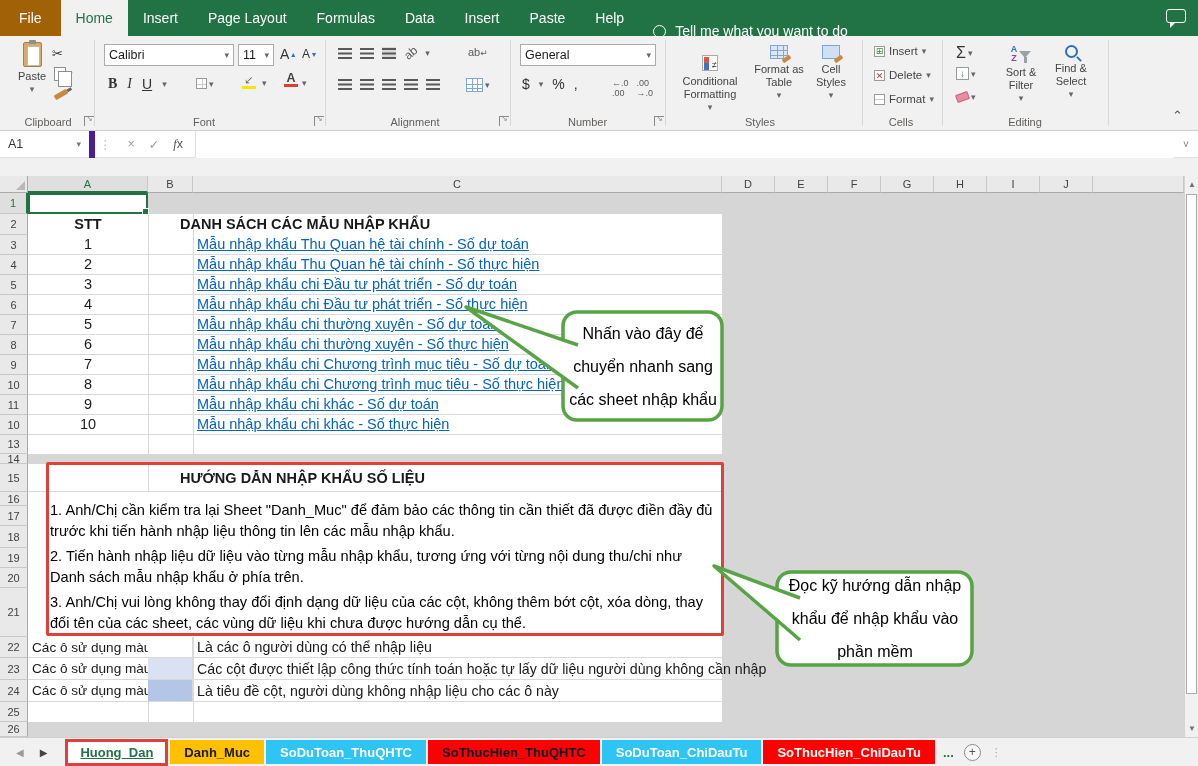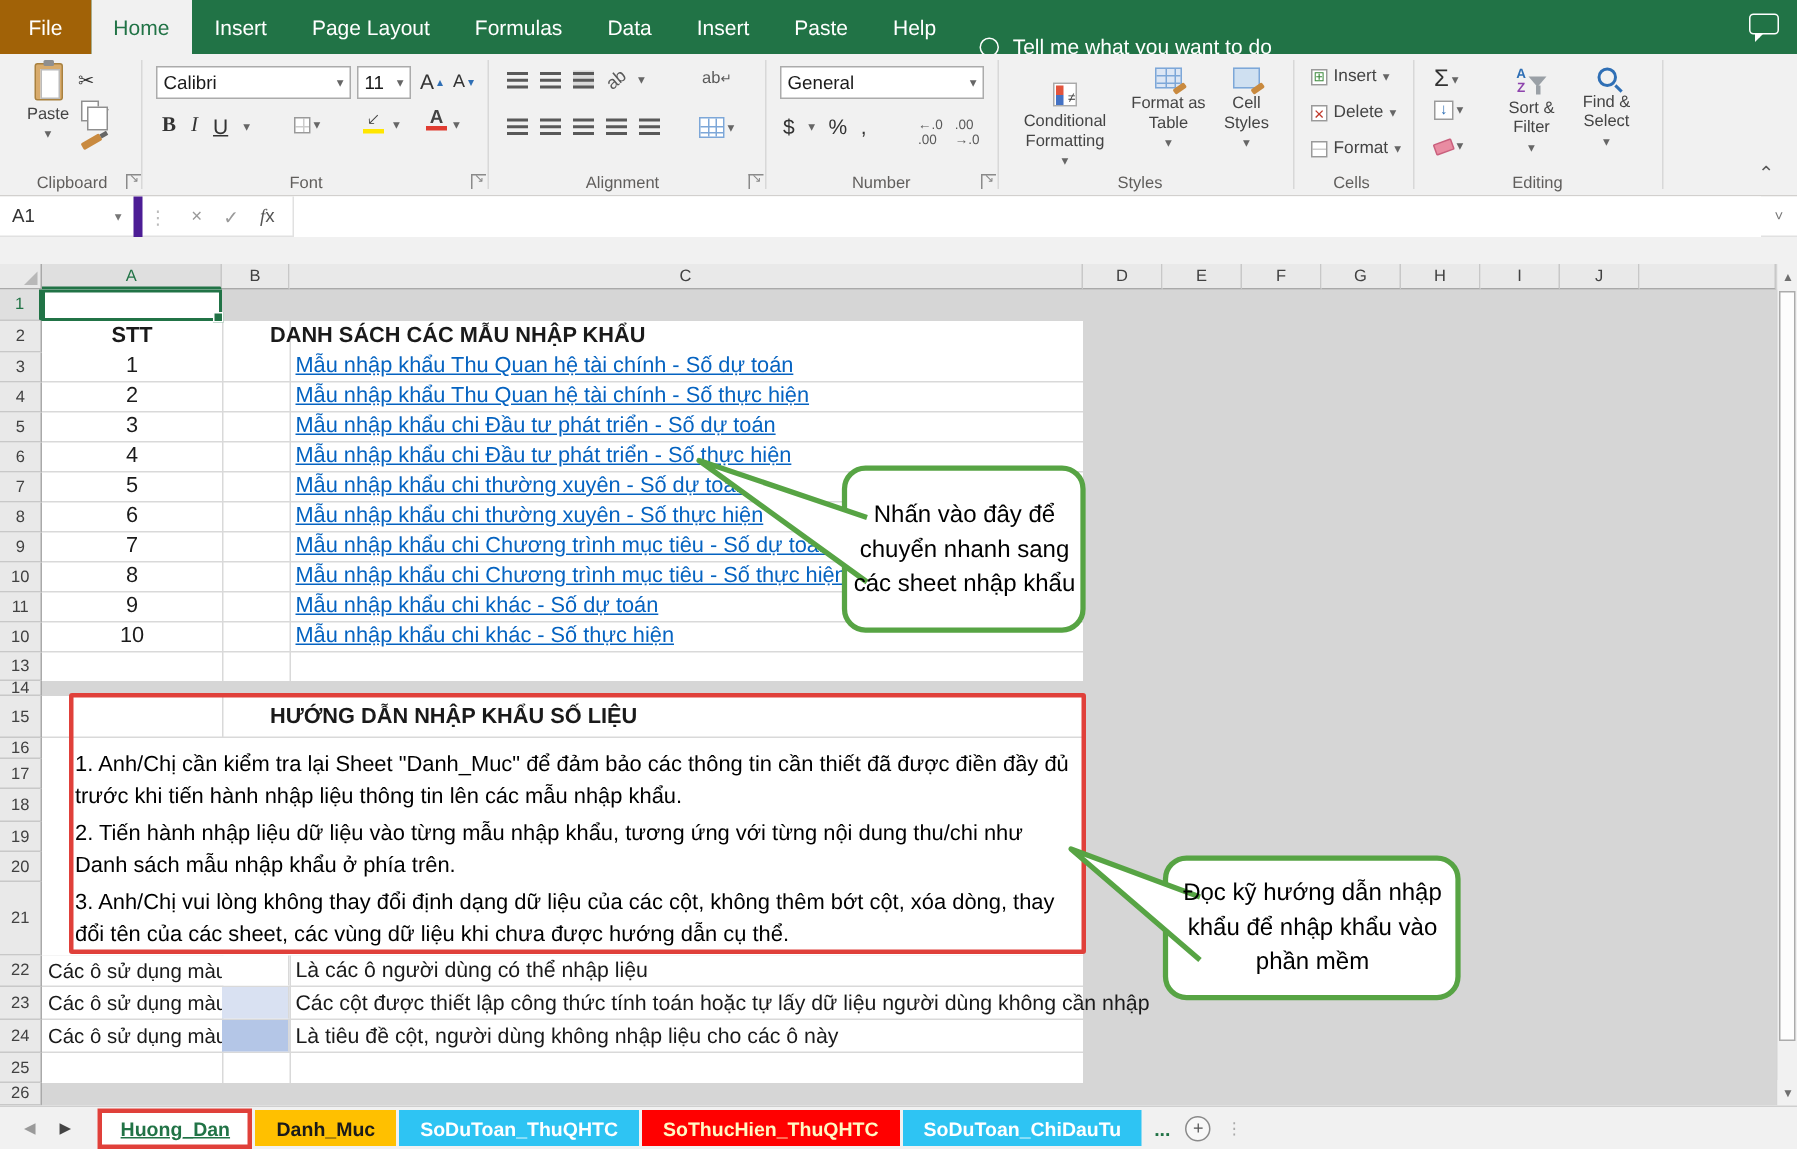--- a/index.html
+++ b/index.html
@@ -95,21 +95,21 @@
   .corner::after{content:"";position:absolute;right:2px;bottom:2px;width:0;height:0;
           border-left:9px solid transparent;border-bottom:9px solid #b8b8b8;}
   .wregion{position:absolute;background:#fff;}
   .vline{position:absolute;top:0;bottom:0;width:1px;background:#d9d9d9;}
   .stt{position:absolute;left:0;width:120px;text-align:center;font-size:14.5px;color:#1a1a1a;}
   .linktxt{position:absolute;left:169px;font-size:14.5px;color:#0563c1;text-decoration:underline;white-space:nowrap;cursor:pointer;}
   .selcell{position:absolute;left:28px;top:193px;width:120px;height:21px;background:#fff;border:2px solid #217346;}
   .selcell::after{content:"";position:absolute;right:-3px;bottom:-3px;width:5px;height:5px;background:#217346;border:1px solid #fff;}
   .sheettext{font-size:14.5px;color:#1a1a1a;}
   .annobox{position:absolute;border:3px solid #e0403a;border-radius:2px;pointer-events:none;}
-  .cot{position:absolute;text-align:center;font-size:16px;line-height:23px;color:#000;
+  .cot{position:absolute;text-align:center;font-size:16px;line-height:33px;color:#000;
        display:flex;align-items:center;justify-content:center;}
 
   
   .vscroll{position:absolute;left:1184px;top:176px;width:14px;height:561px;background:#f1f1f1;border-left:1px solid #d4d4d4;}
   .varrow{position:absolute;left:0;width:14px;height:17px;color:#6f6f6f;font-size:8px;display:flex;align-items:center;justify-content:center;background:#f1f1f1;}
   .vthumb{position:absolute;left:1px;width:11px;background:#fdfdfd;border:1px solid #ababab;}
 
   
   .sheetbar{position:absolute;left:0;top:737px;width:1198px;height:29px;background:#f1f1f1;border-top:1px solid #cfcfcf;
             display:flex;align-items:center;font-size:13px;}
@@ -476,22 +476,23 @@
 
   <div class="sheetbar">
     <div class="navarrows">
       <span style="color:#9a9a9a;">◀</span>
       <span>▶</span>
     </div>
     <div id="sheetTabs" style="display:flex;align-items:center;">
         <div class="stab activewrap" style="background: rgb(255, 255, 255); color: rgb(33, 115, 70); text-decoration: underline;">Huong_Dan</div>
         <div class="stab" style="background: rgb(255, 192, 0); color: rgb(26, 26, 26);">Danh_Muc</div>
         <div class="stab" style="background: rgb(46, 196, 243); color: rgb(255, 255, 255);">SoDuToan_ThuQHTC</div>
-        <div class="stab" style="background: rgb(255, 0, 0); color: #fef9c3;">SoThucHien_ThuQHTC</div>
+        <div class="stab" style="background: rgb(255, 0, 0); color: #0f172a;">SoThucHien_ThuQHTC</div>
         <div class="stab" style="background: rgb(46, 196, 243); color: rgb(255, 255, 255);">SoDuToan_ChiDauTu</div>
+        <div class="stab" style="background: rgb(255, 0, 0); color: rgb(255, 255, 255);">SoThucHien_ChiDauTu</div>
       </div>
     <div class="moretabs">...</div>
     <div class="addsheet">+</div>
     <div class="vdots">⋮</div>
 
   </div>
 
 </div>
 
 </body></html>

